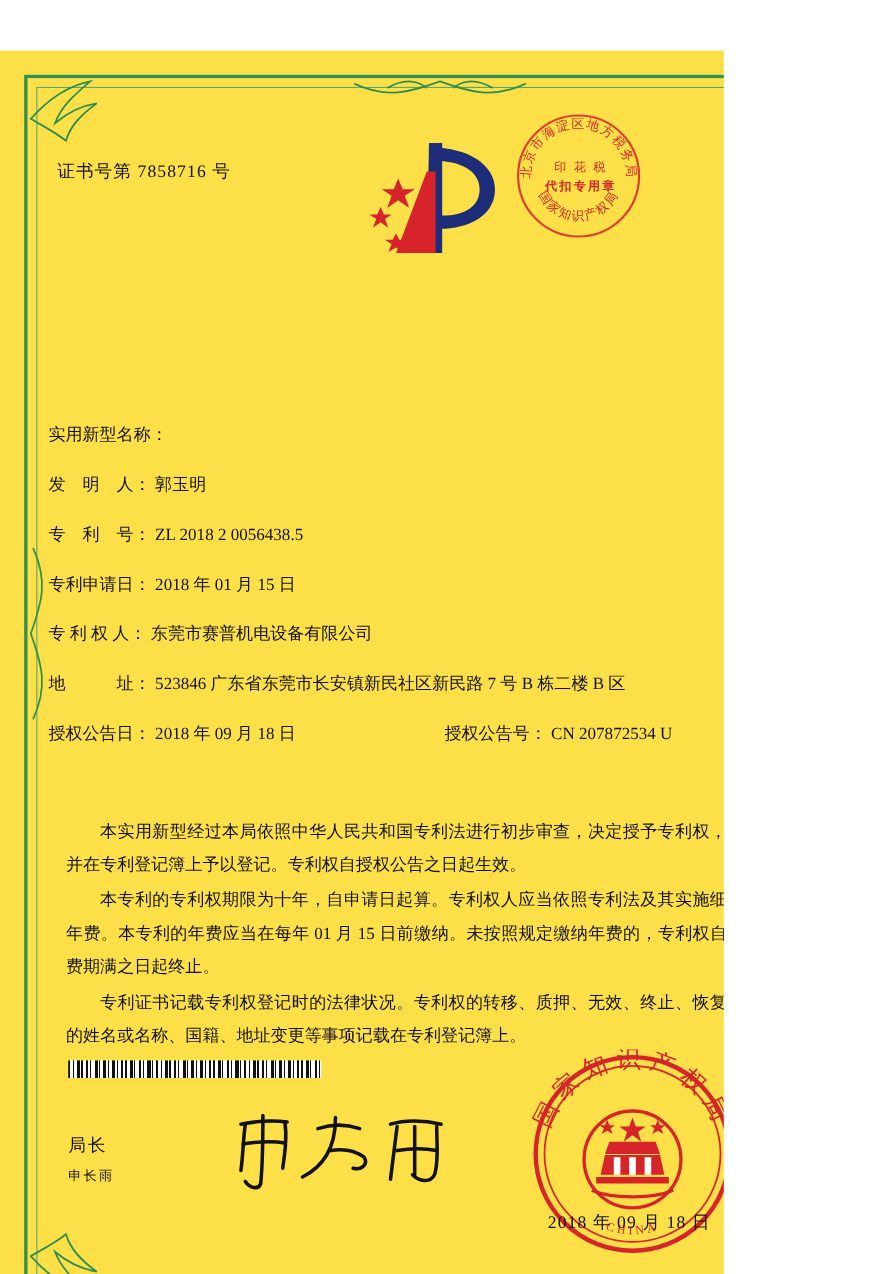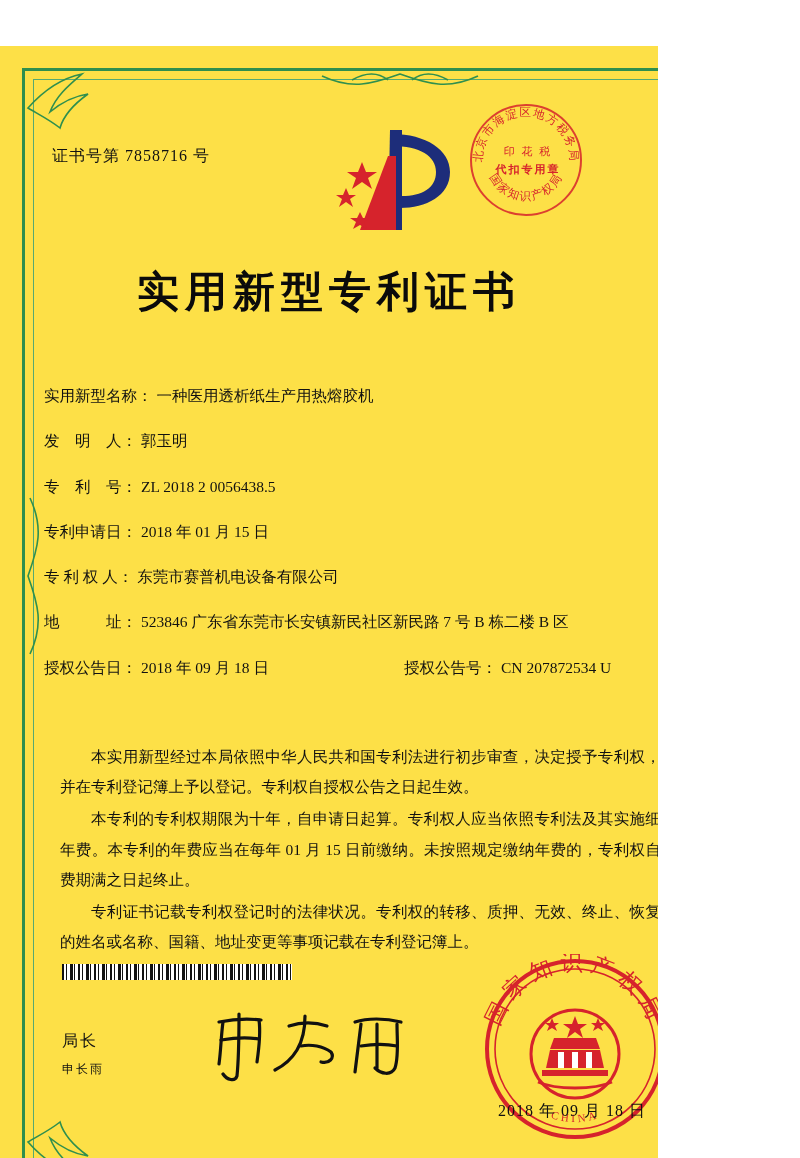--- a/index.html
+++ b/index.html
@@ -274,27 +274,25 @@
         <textPath href="#arcTop" startOffset="50%" text-anchor="middle">北京市海淀区地方税务局</textPath>
       </text>
       <text>
         <textPath href="#arcBot" startOffset="50%" text-anchor="middle">国家知识产权局</textPath>
       </text>
     </svg>
     <div class="tx tx1">印 花 税</div>
     <div class="tx tx2">代扣专用章</div>
   </div>
 
-  <div class="main-title">实用新型专利证书</div>
 
   <div class="fields">
 
     <div class="field-row">
       <span class="field-label">实用新型名称：</span>
-      <span class="field-value">一种医用透析纸生产用热熔胶机</span>
     </div>
 
     <div class="field-row">
       <span class="field-label">发　明　人：</span>
       <span class="field-value">郭玉明</span>
     </div>
 
     <div class="field-row">
       <span class="field-label">专　利　号：</span>
       <span class="field-value">ZL 2018 2 0056438.5</span>

